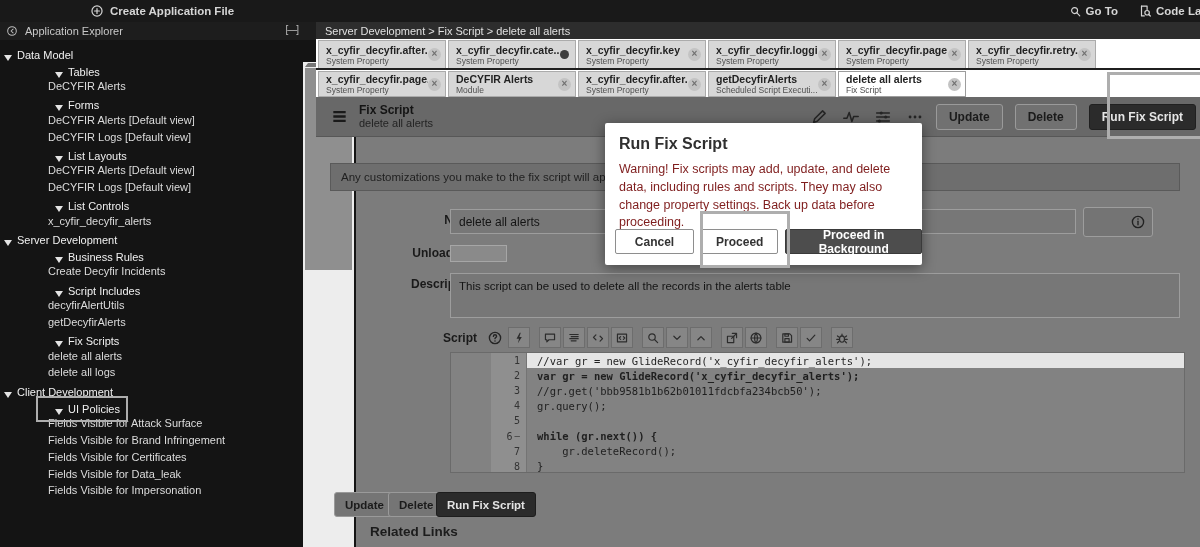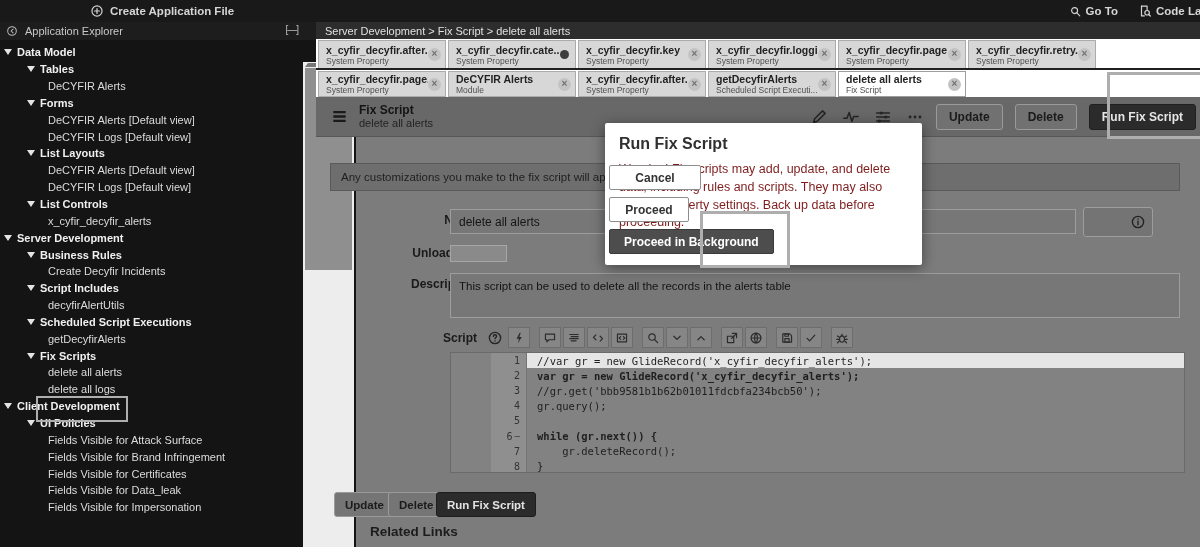--- a/index.html
+++ b/index.html
@@ -14,22 +14,22 @@
   #topbar-right{margin-left:auto;display:flex;align-items:center;gap:20px;padding-right:8px;}
   .topbar-item{display:flex;align-items:center;gap:4px;cursor:pointer;}
   
   #sidebar{left:0;top:22px;width:316px;height:525px;background:var(--sidebar_bg,#141414);}
   #sidebar-header{position:absolute;left:0;top:0;width:316px;height:18px;background:#1d1d1d;
           display:flex;align-items:center;color:#c9c9c9;font-size:11px;gap:7px;padding-left:6px;box-sizing:border-box;}
   #collapse{position:absolute;right:18px;top:2px;font-size:10px;color:#bdbdbd;letter-spacing:-1px;cursor:pointer;}
   #tree{position:absolute;left:0;top:22px;width:300px;}
   .tree-row{height:16.85px;display:flex;align-items:center;font-size:11px;color:#dcdcdc;
             white-space:nowrap;cursor:pointer;}
-  .tree-row.grp{font-weight:bold;color:#f0f0f0;}
-  .lvl0{padding-left:4px;} .lvl1{padding-left:27px;} .lvl2{padding-left:48px;}
+  .tree-row.grp{font-weight:normal;color:#f0f0f0;align-items:flex-end;}
+  .lvl0{padding-left:4px;} .lvl1{padding-left:27px;margin-left:28px;} .lvl2{padding-left:48px;}
   .tri{width:0;height:0;border-left:4.5px solid transparent;border-right:4.5px solid transparent;
        border-top:6px solid #e4e4e4;margin-right:5px;flex:0 0 auto;}
   
   #sb-track{left:303px;top:40px;width:11px;height:507px;background:#ededed;}
   #sb-thumb{left:305px;top:46px;width:7px;height:202px;background:#8f8f8f;cursor:grab;}
   #sb-up{left:305px;top:41px;width:0;height:0;border-left:3.5px solid transparent;border-right:3.5px solid transparent;border-bottom:4px solid #777;}
   
   #breadcrumb{left:316px;top:22px;width:884px;height:17px;background:#2d2d2d;color:#e0e0e0;
               font-size:11px;display:flex;align-items:center;padding-left:9px;box-sizing:border-box;cursor:pointer;}
   #tabstrip{left:316px;top:39px;width:884px;height:58px;background:#ffffff;}
@@ -90,21 +90,21 @@
         font-size:11.5px;font-weight:bold;color:#1b1b1b;display:flex;align-items:center;padding:0 10px;box-sizing:border-box;cursor:pointer;}
   #f-update{left:334px;top:492px;}
   #f-delete{left:388px;top:492px;}
   #f-run{left:436px;top:492px;background:var(--dark_button,#2b2b2b);color:#e3e3e3;border-color:#1d1d1d;}
   #related-links{left:330px;top:524px;font-size:13.5px;font-weight:bold;color:#1c1c1c;}
   
   #modal{left:605px;top:123px;width:317px;height:142px;background:#ffffff;border-radius:2px;
         box-shadow:0 3px 14px rgba(0,0,0,.45);z-index:20;box-sizing:border-box;padding:12px 14px;}
   #modal-title{font-size:16px;font-weight:bold;color:#303030;}
   #modal-body{margin-top:8px;font-size:12.5px;color:#7f1d1d;line-height:1.42;}
-  #modal-btns{position:absolute;left:4px;bottom:11px;display:flex;gap:7px;flex-direction:column;}
+  #modal-btns{position:absolute;left:10px;bottom:11px;display:flex;gap:7px;}
   .mbtn{height:25px;padding:0 14px;background:#fff;border:1.5px solid #8e8e8e;border-radius:2px;
         font-size:12px;font-weight:bold;color:#333;display:flex;align-items:center;cursor:pointer;}
   .mbtn.dark{background:var(--modal_dark_button,#4d4d4d);color:#fff;border-color:#3a3a3a;}
   #m-cancel{width:92px;justify-content:center;}
   #m-proceed{width:80px;justify-content:center;}
   
   .hlbox{border:3px solid var(--highlight_box,#aeaeae);box-sizing:border-box;z-index:30;pointer-events:none;}
   #hl-sidebar{left:36px;top:396px;width:92px;height:26px;border-width:2px;}
   #hl-proceed{left:700px;top:211px;width:90px;height:57px;}
   #hl-run{left:1107px;top:72px;width:96px;height:67px;}
@@ -208,24 +208,20 @@
         </div>
         <div class="tree-row lvl2">
           <span>Create Decyfir Incidents</span>
         </div>
         <div class="tree-row lvl1 grp">
           <span class="tri"></span>
           <span>Script Includes</span>
         </div>
         <div class="tree-row lvl2">
           <span>decyfirAlertUtils</span>
-        </div>
-        <div class="tree-row lvl1 grp">
-          <span class="tri"></span>
-          <span>Scheduled Script Executions</span>
         </div>
         <div class="tree-row lvl2">
           <span>getDecyfirAlerts</span>
         </div>
         <div class="tree-row lvl1 grp">
           <span class="tri"></span>
           <span>Fix Scripts</span>
         </div>
         <div class="tree-row lvl2">
           <span>delete all alerts</span>

